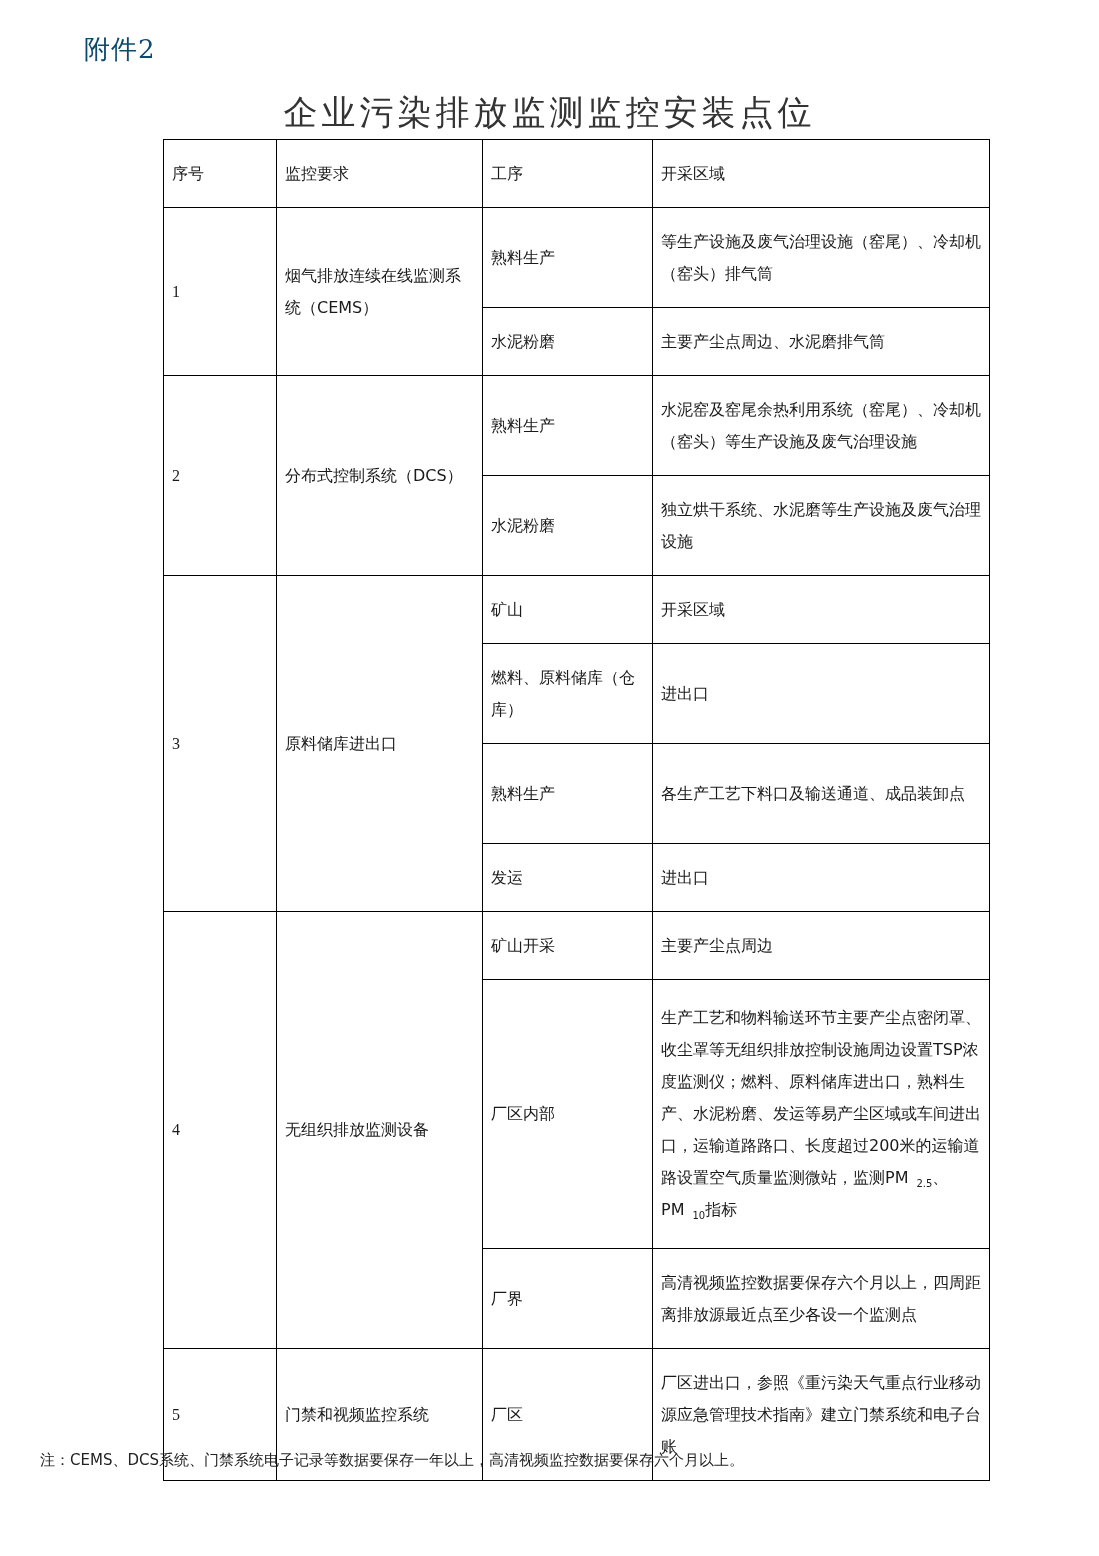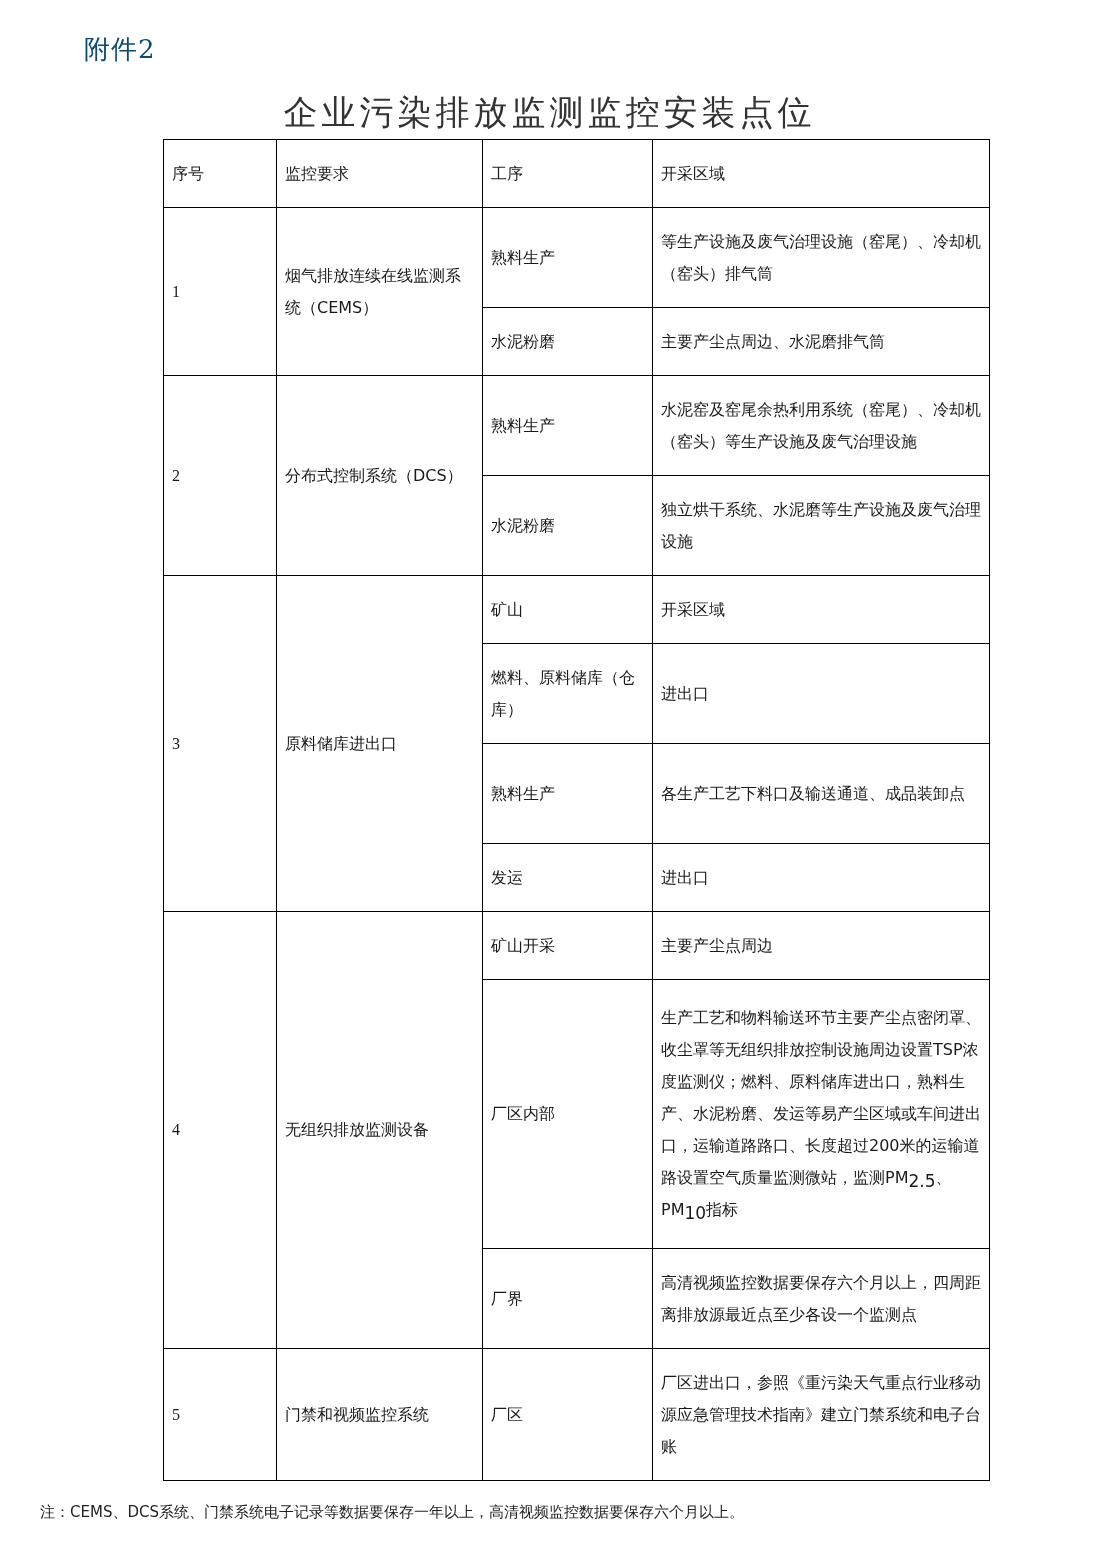--- a/index.html
+++ b/index.html
@@ -7,22 +7,22 @@
          font-family:"DejaVu Sans", "Liberation Sans", sans-serif; color:#1a1a1a; }
   .attach { position:absolute; left:40px; top:32px; font-family:"DejaVu Serif","Liberation Serif",serif;
             font-size:26px; color:#0c4a6e; letter-spacing:1px;margin-left:44px; }
   .title { position:absolute; left:0; width:1099px; top:90px; text-align:center;
            font-family:"DejaVu Serif","Liberation Serif",serif; font-size:34px; color:#333; letter-spacing:4px; }
   table.main { position:absolute; left:163px; top:139px; width:826px; border-collapse:collapse; table-layout:fixed; }
   table.main td { border:1.5px solid #000; vertical-align:middle;
                   font-size:16px; line-height:32px; padding:0 8px; }
   td.seq { font-family:"Liberation Serif","DejaVu Serif",serif; font-size:16px; }
   td.left { text-align:left; padding:0 10px; }
-  .note { position:absolute; left:40px; top:1503px; font-size:15px; color:#222; }
-  sub { font-size:17px; line-height:0; }
+  .note { position:absolute; left:40px; top:1451px; font-size:15px; color:#222; }
+  sub { font-size:10px; line-height:0;margin-left:8px; }
 </style>
 </head>
 <body>
 
 <div class="attach">附件2</div>
 <div class="title">企业污染排放监测监控安装点位</div>
 
 <table class="main">
   <colgroup>
     <col style="width:113px">

